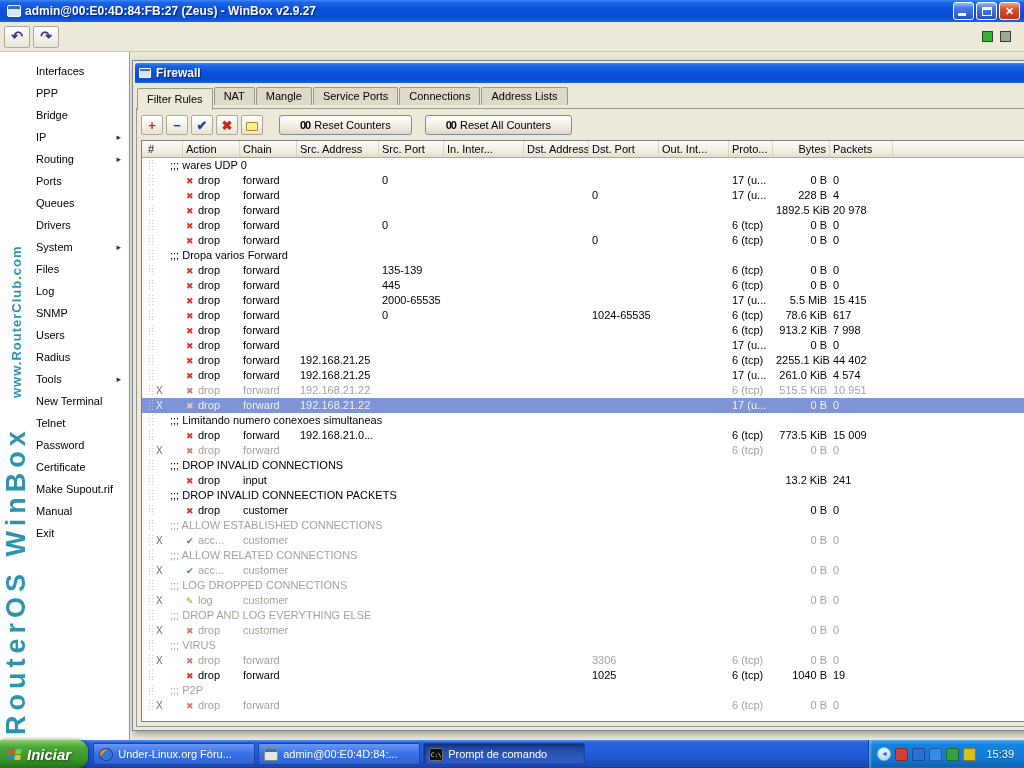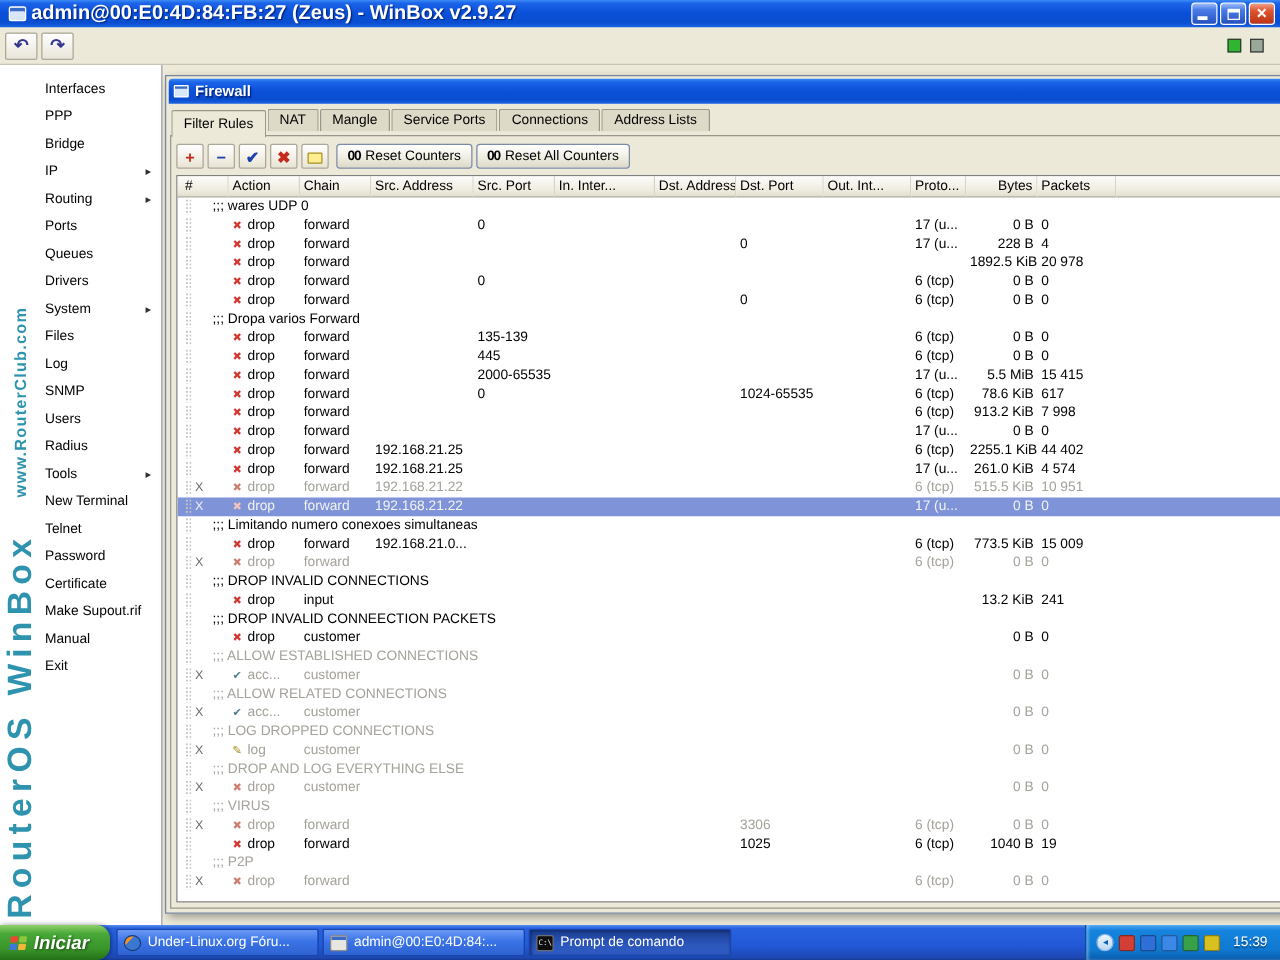--- a/index.html
+++ b/index.html
@@ -5,21 +5,21 @@
   *{margin:0;padding:0;box-sizing:border-box;cursor:default}
   html,body{width:1024px;height:768px;overflow:hidden}
   body{font-family:"Liberation Sans",sans-serif;font-size:11px;background:#ECE9D8;position:relative;color:#000}
   .screen{position:absolute;inset:0}
 
   
   .titlebar{position:absolute;left:0;top:0;right:0;height:22px;
     background:linear-gradient(180deg,#3B8BF5 0%,#1B63E8 12%,#0A50D8 48%,#0A4ED0 82%,#1C64E4 100%);
     display:flex;align-items:center;padding:0 3px;color:#fff}
   .app-icon{width:14px;height:12px;margin:0 4px;background:#D9E6FA;border:1px solid #fff;box-shadow:inset 0 3px #3A6AC8;border-radius:2px;flex:none}
-  .title-text{font-weight:bold;font-size:16px;flex:1;text-shadow:1px 1px 1px #00227A;white-space:nowrap;overflow:hidden}
+  .title-text{font-weight:bold;font-size:12px;flex:1;text-shadow:1px 1px 1px #00227A;white-space:nowrap;overflow:hidden}
   .win-controls{display:flex;gap:2px;margin-right:1px}
   .wbtn{width:21px;height:18px;border:1px solid #fff;border-radius:3px;position:relative;color:#fff;
     background:linear-gradient(180deg,#9CBCF8 0%,#4A7CE8 30%,#2E5BC8 85%,#244FB8 100%)}
   .wbtn.close{background:linear-gradient(180deg,#F0A088 0%,#E0542E 35%,#C03818 90%);font-size:11px;font-weight:bold;line-height:16px;text-align:center}
   .g-min{position:absolute;left:4px;bottom:3px;width:8px;height:3px;background:#fff}
   .g-max{position:absolute;left:5px;top:4px;width:10px;height:9px;border:1px solid #fff;border-top:3px solid #fff}
 
   
   .app-toolbar{position:absolute;left:0;top:22px;right:0;height:30px;background:#ECE9D8;border-bottom:1px solid #C8C4B4;display:flex;align-items:center;padding:0 4px}
   .tool-icon-btn{width:26px;height:22px;margin-right:3px;border:1px solid #ACA899;border-radius:2px;
@@ -49,21 +49,21 @@
   .fw-close{width:17px;height:15px;border:1px solid #fff;border-radius:2px;color:#fff;font-size:9px;font-weight:bold;line-height:12px;text-align:center;
     background:linear-gradient(180deg,#F0A088 0%,#E0542E 40%,#C03818 92%)}
   .fw-tabs{position:absolute;left:4px;top:26px;height:21px;display:flex;align-items:flex-start}
   .tab{height:18px;line-height:17px;padding:0 9px;background:#DEDAC8;border:1px solid #9A988A;border-bottom:none;border-radius:2px 2px 0 0;margin-right:1px;white-space:nowrap}
   .tab.active{height:22px;line-height:20px;position:relative;top:1px;background:#ECE9D8;z-index:2}
   .fw-panel{position:absolute;left:3px;right:3px;top:47px;bottom:3px;border:1px solid #9A988A;background:#ECE9D8}
   .fw-toolbar{position:absolute;left:4px;top:4px;right:4px;height:24px;display:flex;align-items:center}
   .tbtn{width:22px;height:20px;margin-right:3px;border:1px solid #ACA899;border-radius:2px;
     background:linear-gradient(180deg,#FFFFFF,#E8E4D4);font-size:13px;font-weight:bold;text-align:center;line-height:17px;font-family:inherit}
   .note-shape{display:inline-block;width:12px;height:9px;background:#FFEE90;border:1px solid #A89020;border-radius:1px;vertical-align:middle}
-  .xp-btn{height:20px;margin-left:3px;padding:0 8px;border:1px solid #7B8BA8;border-radius:3px;font-size:11px;font-family:inherit;white-space:nowrap;
+  .xp-btn{height:20px;margin-left:13px;padding:0 20px;border:1px solid #7B8BA8;border-radius:3px;font-size:11px;font-family:inherit;white-space:nowrap;
     background:linear-gradient(180deg,#FFFFFF,#F0EEE2 55%,#DDD8C8)}
   .xp-btn .btn-ic{font-weight:bold;margin-right:4px;letter-spacing:-1px}
   .combo{margin-left:auto;width:68px;height:19px;background:#fff;border:1px solid #3b82f6;display:flex;align-items:center}
   .combo-val{flex:1;padding-left:4px;white-space:nowrap;overflow:hidden}
   .combo-btn{width:15px;height:100%;background:linear-gradient(180deg,#E6EEFA,#B8CFF2);border-left:1px solid #7F9DB9;font-size:7px;color:#2C3C64;text-align:center;line-height:17px}
 
   
   .table-wrap{position:absolute;left:4px;right:4px;top:31px;bottom:4px;border:1px solid #808080;background:#fff;display:flex;overflow:hidden}
   .tgrid{flex:1;display:flex;flex-direction:column;overflow:hidden}
   .thead{display:flex;height:17px;flex:none}

